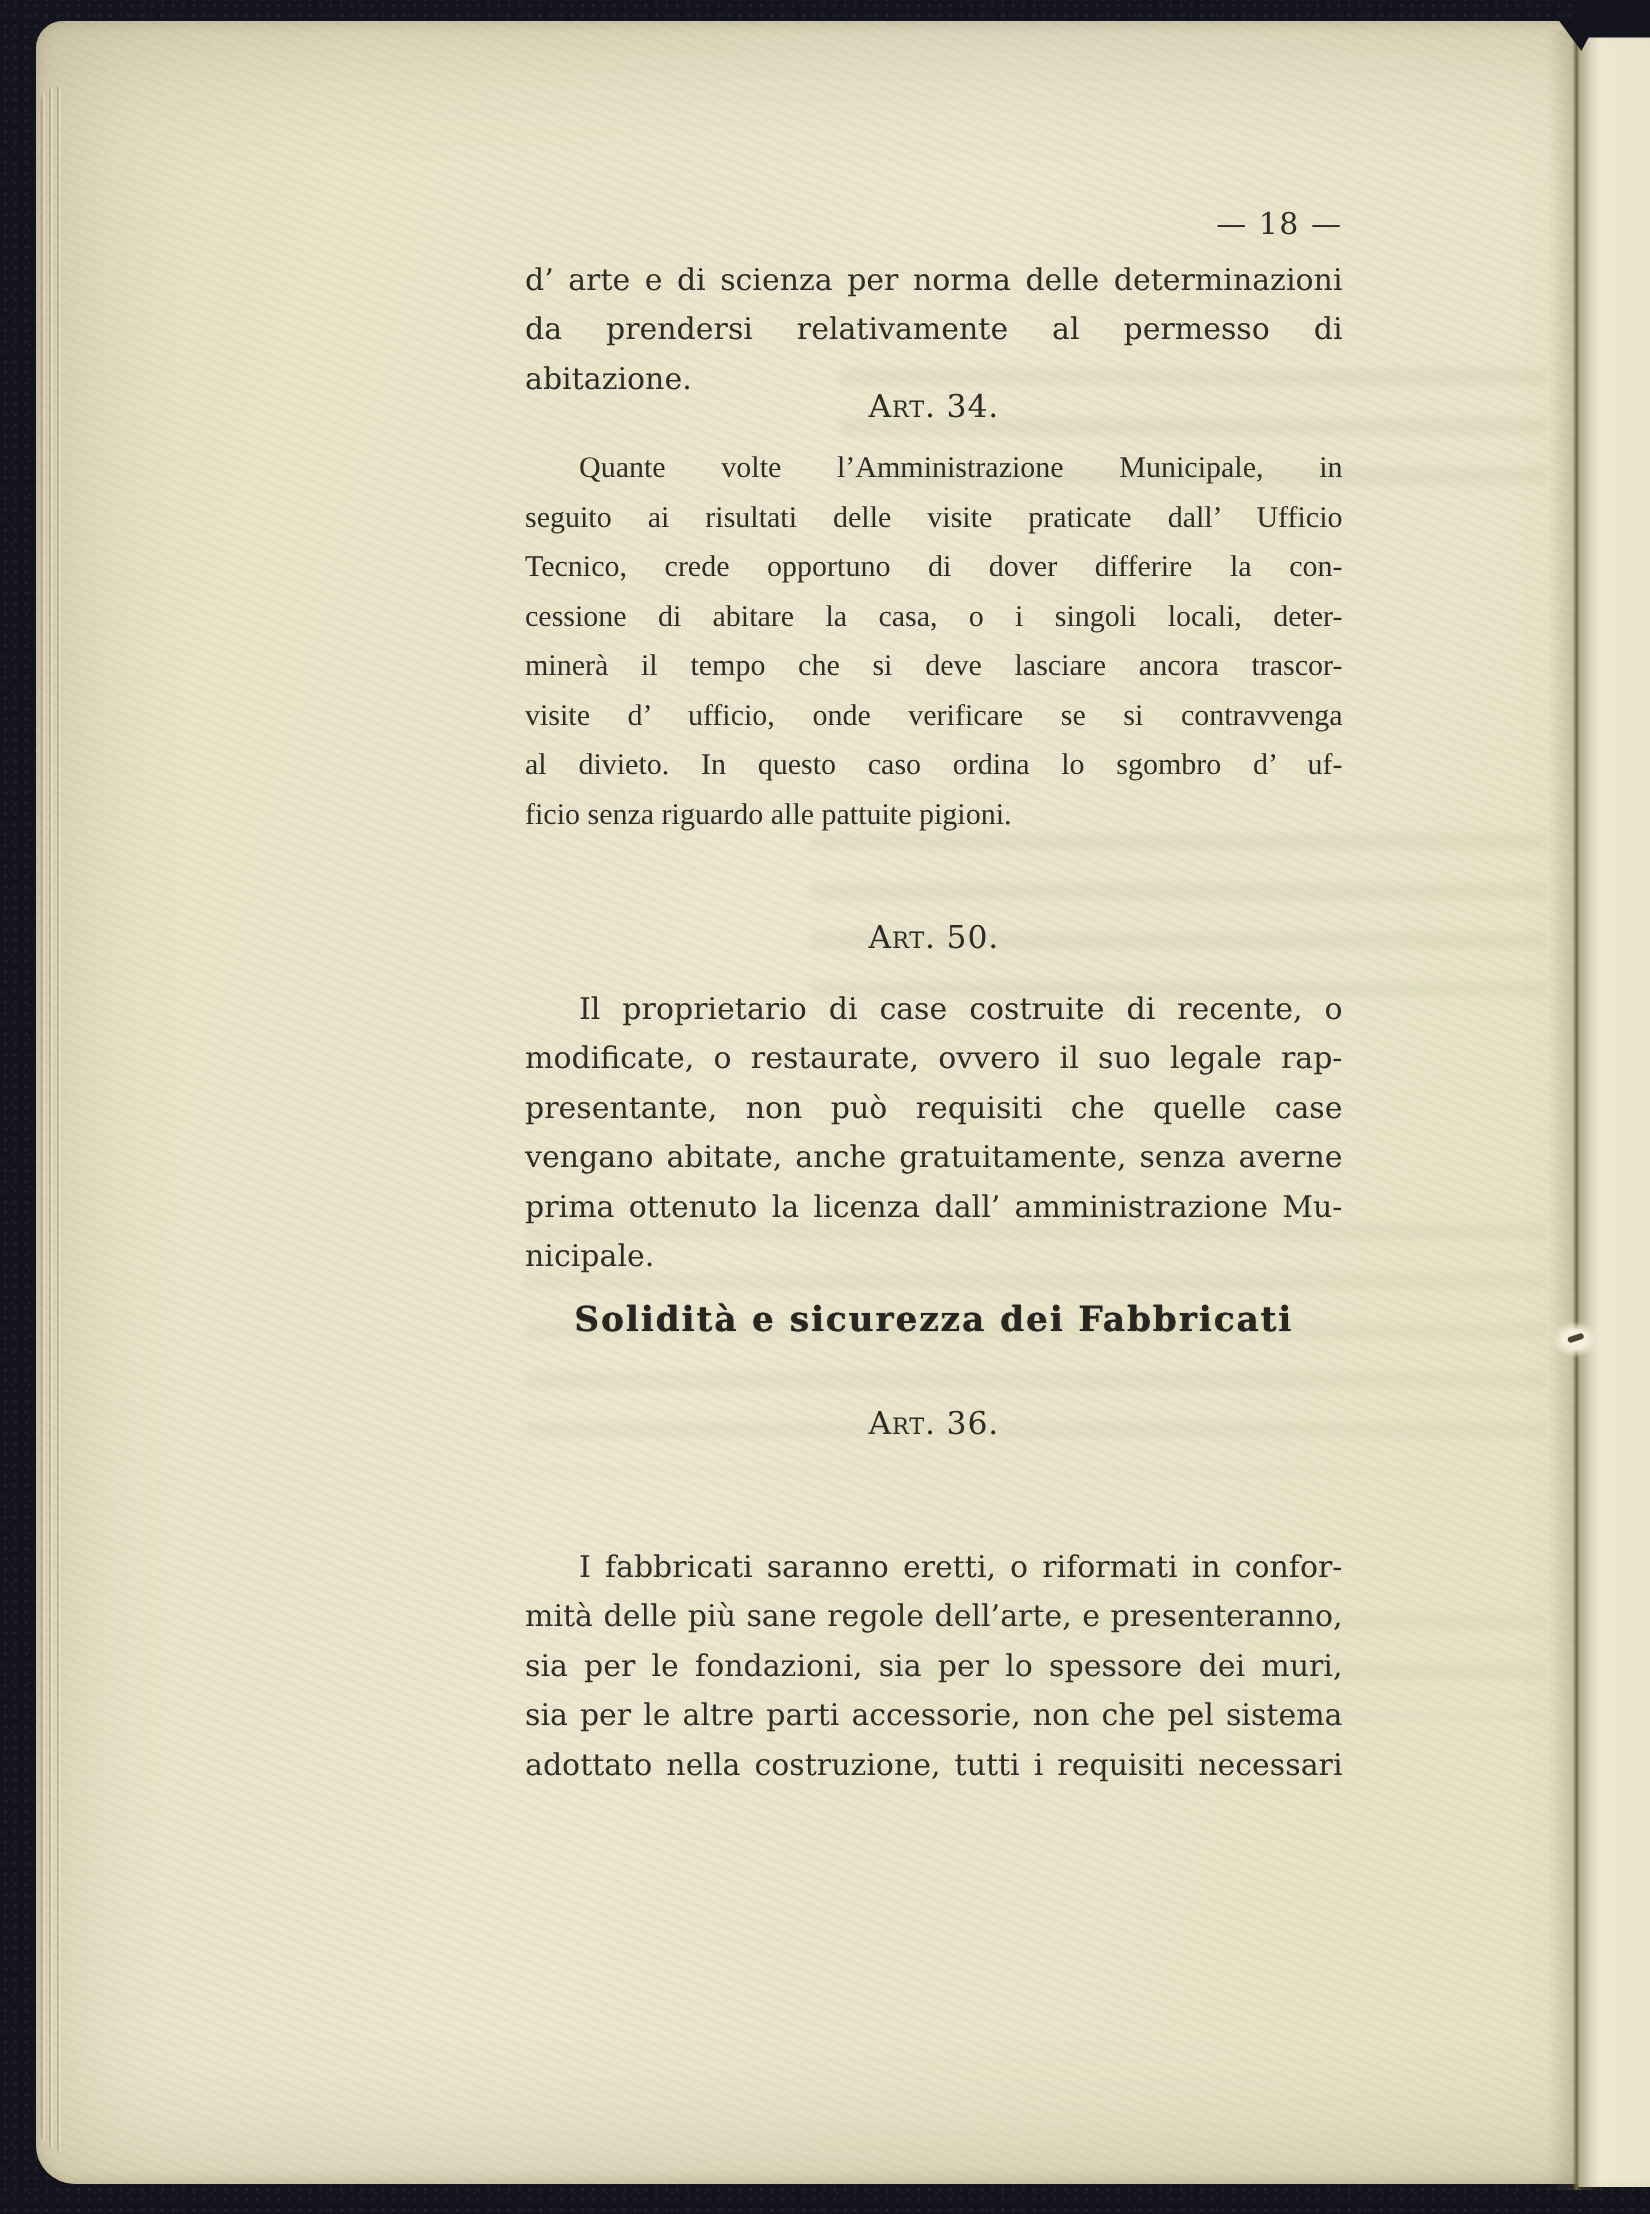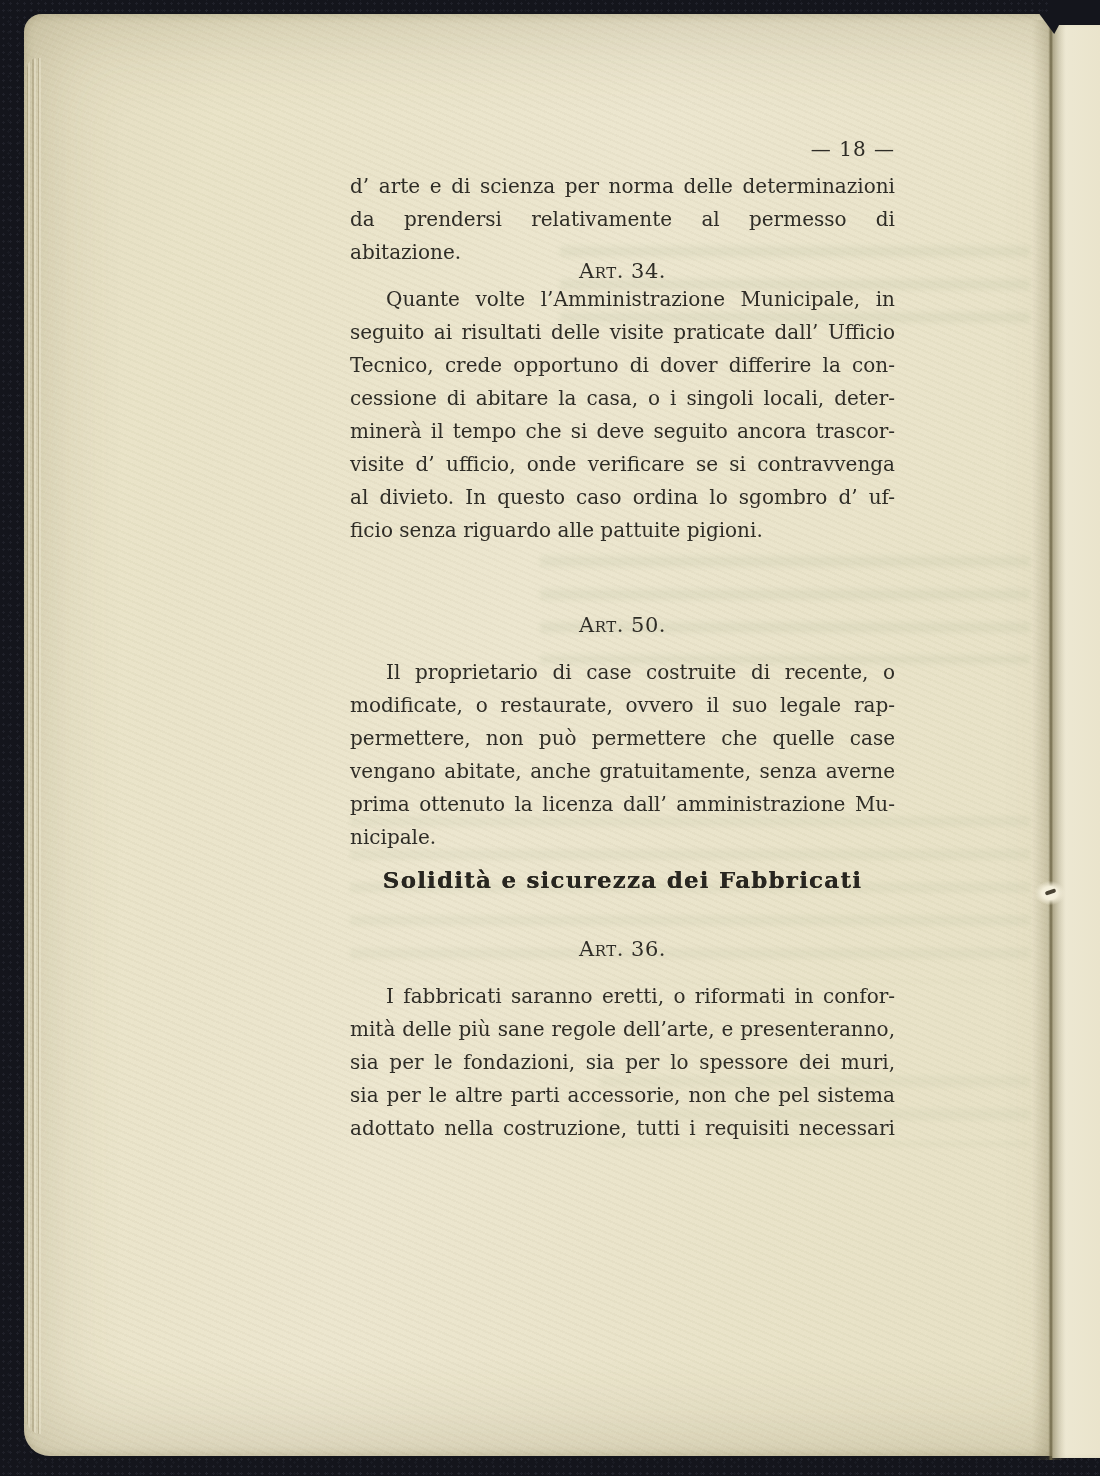--- a/index.html
+++ b/index.html
@@ -72,21 +72,21 @@
     position:absolute;top:136px;left:0;width:100%;height:26px;line-height:26px;
     text-align:right;font-size:20px;letter-spacing:1px;
   }
   .cont{position:absolute;top:170px;left:0;width:100%;}
   .art{
     position:absolute;left:0;width:100%;height:30px;line-height:30px;
     text-align:center;font-variant:small-caps;font-size:21px;letter-spacing:.5px;
   }
   .art34{top:256px;} .art35{top:610px;} .art36{top:934px;}
   .para{position:absolute;left:0;width:100%;}
-  .p1{top:283px;} .p2{top:612px;margin-top:44px;} .p3{top:980px;}
+  .p1{top:296px;font-family:Liberation Serif, serif;} .p2{top:612px;margin-top:44px;} .p3{top:1028px;}
   .line{
     height:33px;line-height:33px;font-size:20px;
     text-align:justify;text-align-last:justify;white-space:normal;
   }
   .line.indent{text-indent:36px;}
   .line.end{text-align-last:left;}
   .sec-head{
     position:absolute;top:864px;left:0;width:100%;height:32px;line-height:32px;
     text-align:center;font-weight:700;font-size:23px;letter-spacing:1.2px;color:#282620;
     text-shadow:0 0 .6px #282620;
@@ -119,32 +119,32 @@
       <div class="line">da prendersi relativamente al permesso di abitazione.</div>
     </div>
 
     <div class="art art34">Art. 34.</div>
 
     <div class="para p1">
       <div class="line indent">Quante volte l’Amministrazione Municipale, in</div>
       <div class="line">seguito ai risultati delle visite praticate dall’ Ufficio</div>
       <div class="line">Tecnico, crede opportuno di dover differire la con-</div>
       <div class="line">cessione di abitare la casa, o i singoli locali, deter-</div>
-      <div class="line">minerà il tempo che si deve seguito ancora trascor-</div>
+      <div class="line">minerà il tempo che si deve lasciare ancora trascor-</div>
       <div class="line">visite d’ ufficio, onde verificare se si contravvenga</div>
       <div class="line">al divieto. In questo caso ordina lo sgombro d’ uf-</div>
       <div class="line end">ficio senza riguardo alle pattuite pigioni.</div>
     </div>
 
     <div class="art art35">Art. 50.</div>
 
     <div class="para p2">
       <div class="line indent">Il proprietario di case costruite di recente, o</div>
       <div class="line">modificate, o restaurate, ovvero il suo legale rap-</div>
-      <div class="line">permettere, non può permettere che quelle case</div>
+      <div class="line">presentante, non può requisiti che quelle case</div>
       <div class="line">vengano abitate, anche gratuitamente, senza averne</div>
       <div class="line">prima ottenuto la licenza dall’ amministrazione Mu-</div>
       <div class="line end">nicipale.</div>
     </div>
 
     <div class="sec-head">Solidità e sicurezza dei Fabbricati</div>
 
     <div class="art art36">Art. 36.</div>
 
     <div class="para p3">

